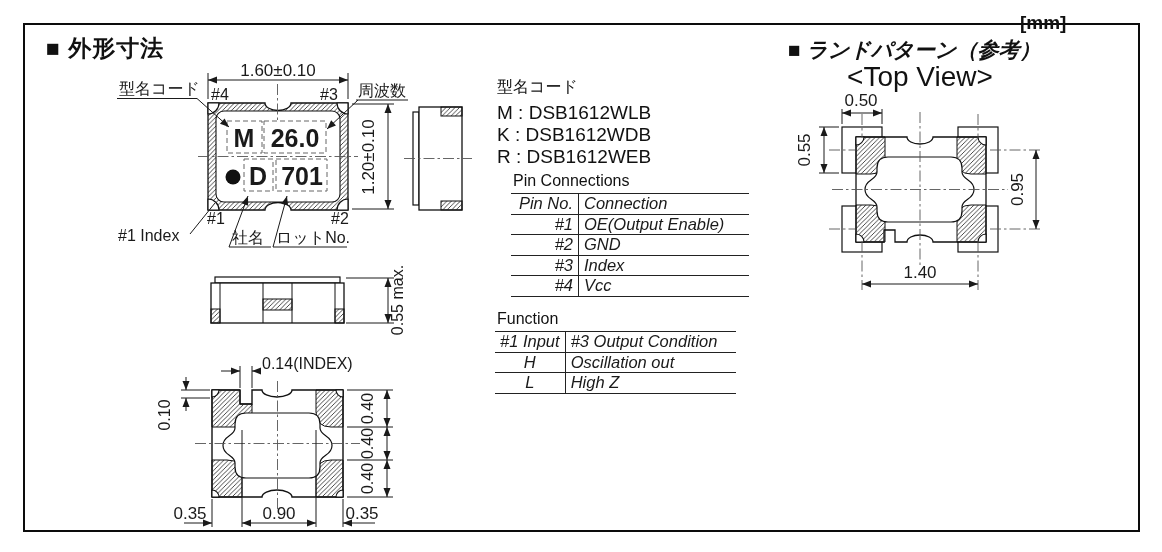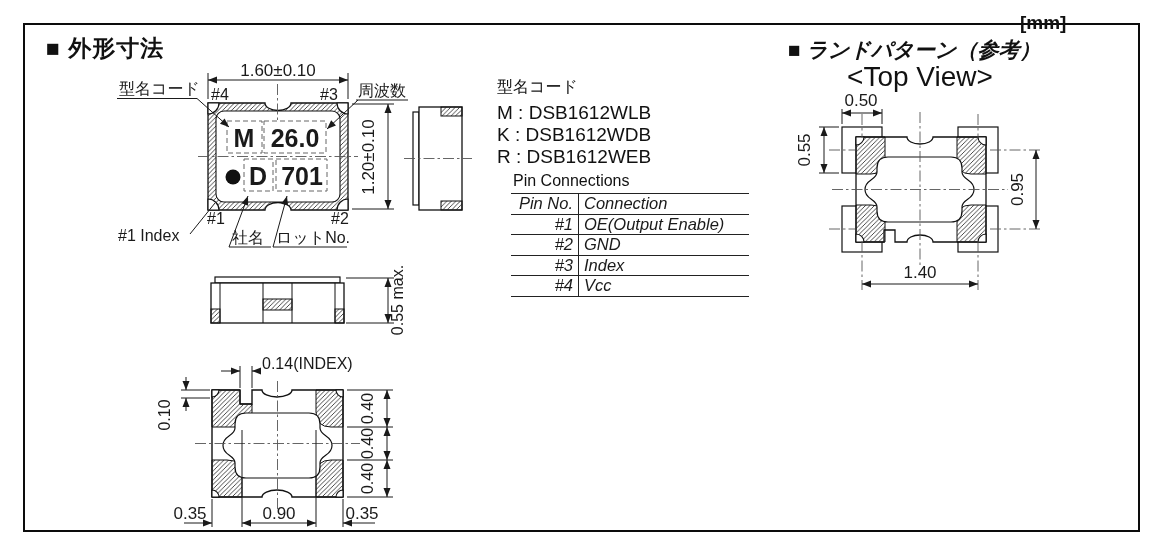--- a/index.html
+++ b/index.html
@@ -230,14 +230,33 @@
         <td class="c2">Index</td>
       </tr>
       <tr>
         <td class="c1">#4</td>
         <td class="c2">Vcc</td>
       </tr>
     </tbody>
       </table>
   </div>
 
+  <div id="func-block">
+    <div class="tbl-title">Function</div>
+    <table class="dtable">
+      <tbody>
+          <tr>
+        <td class="c1">#1 Input</td>
+        <td class="c2">#3 Output Condition</td>
+      </tr>
+      <tr>
+        <td class="c1">H</td>
+        <td class="c2">Oscillation out</td>
+      </tr>
+      <tr>
+        <td class="c1">L</td>
+        <td class="c2">High Z</td>
+      </tr>
+    </tbody>
+      </table>
+  </div>
 
 </div>
 
 </body></html>

